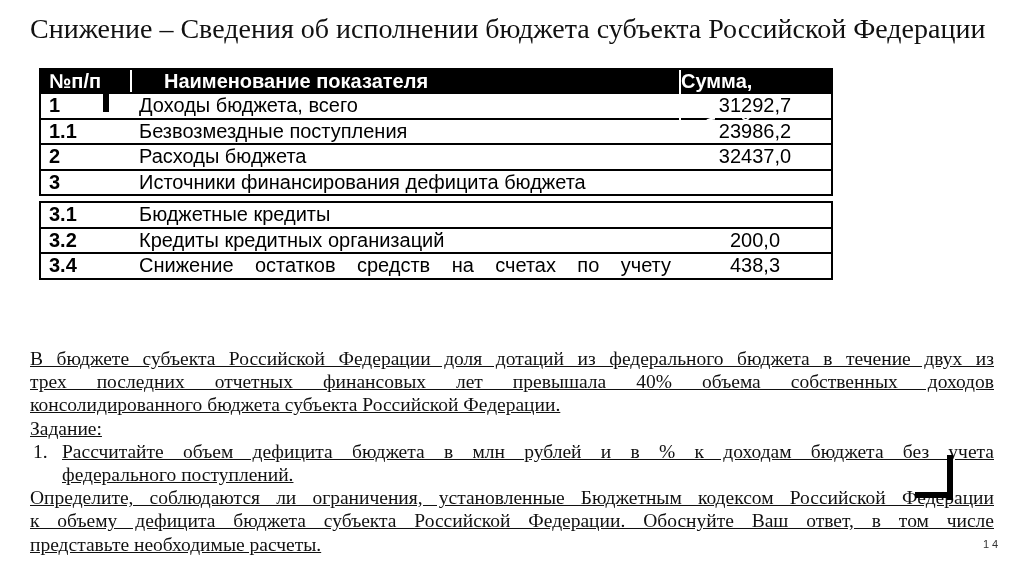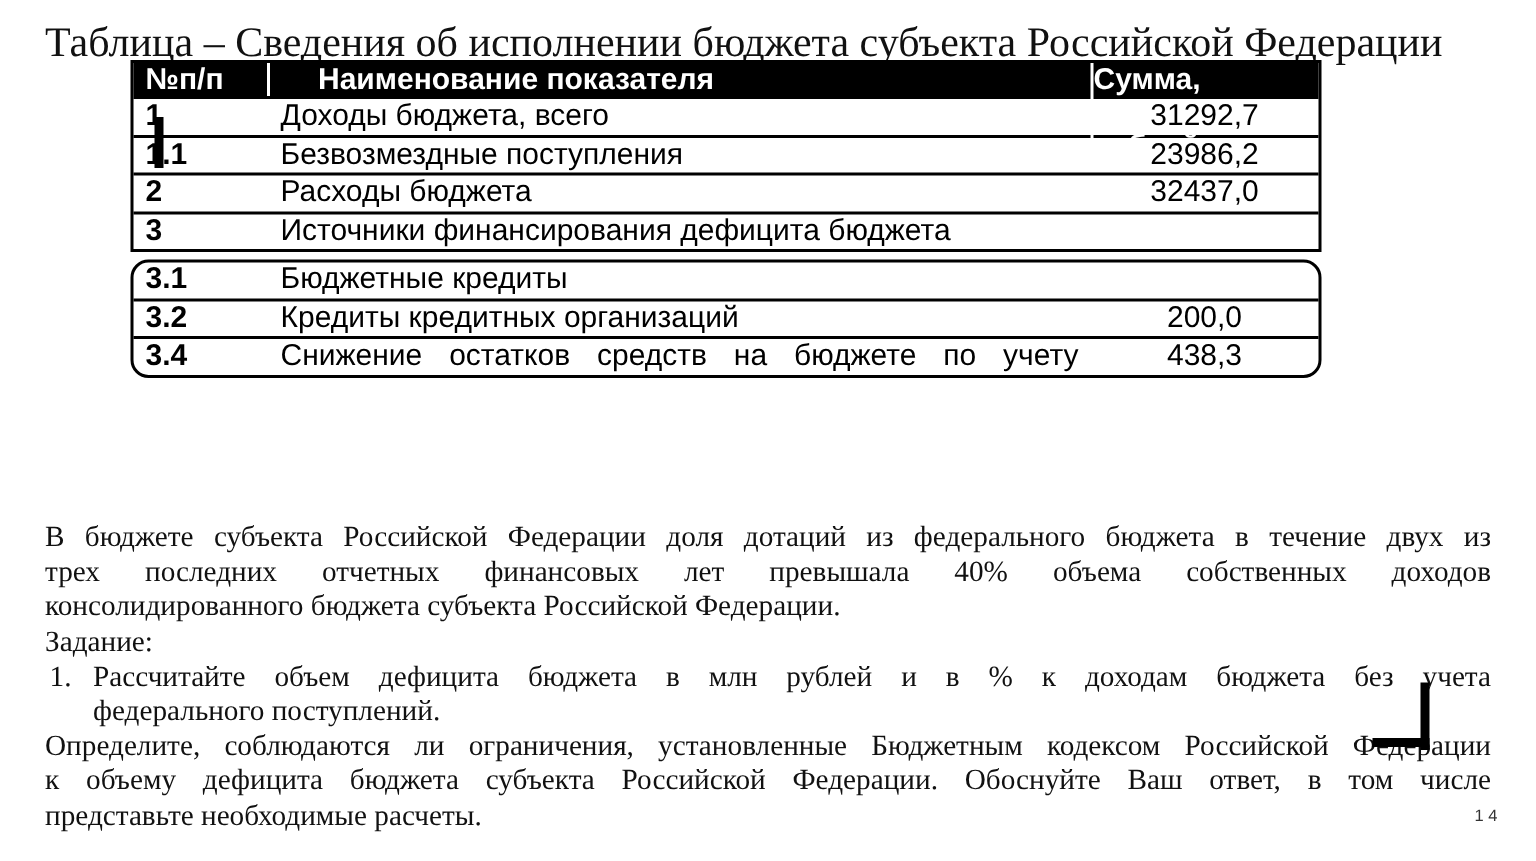--- a/index.html
+++ b/index.html
@@ -7,61 +7,61 @@
     position:relative;width:1024px;height:574px;background:#ffffff;
     font-family:"Liberation Sans",sans-serif;color:#000;overflow:hidden;
   }
   
   .title{
     position:absolute;left:30px;top:12px;width:980px;
     font-family:"Liberation Serif",serif;font-size:28px;line-height:34px;color:#111;
     white-space:nowrap;
   }
   
-  .tblwrap{position:absolute;left:39px;top:40px;width:794px;margin-left:48px;}
+  .tblwrap{position:absolute;left:39px;top:68px;width:794px;}
   .sec{border:2px solid #000;background:#fff;box-sizing:border-box;}
-  .sec2{margin-top:5px;border-radius:12px;}
+  .sec2{margin-top:5px;}
   .row{display:grid;grid-template-columns:89px 549px 1fr;align-items:start;box-sizing:border-box;}
   .row + .row{border-top:2px solid #000;}
   .hdr{background:#000;color:#fff;font-weight:bold;font-size:20px;height:22px;line-height:22px;}
   .hdr .c{padding-left:8px;box-sizing:border-box;overflow:hidden;}
   .hdr .c.cname{border-left:2px solid #fff;padding-left:32px;}
   .hdr .c.csum{border-left:2px solid #fff;text-align:right;padding-left:0;padding-right:100px;}
   .td{font-size:20px;line-height:23.5px;box-sizing:border-box;}
   .num{font-weight:bold;padding-left:8px;}
   .nm{padding-left:9px;padding-right:8px;}
   .val{text-align:center;}
   .sec2 .td{line-height:23.5px;}
   .jl{text-align:justify;text-align-last:justify;}
   
   .bodytext{
     position:absolute;left:30px;top:347px;width:964px;
     font-family:"Liberation Serif",serif;font-size:19.5px;line-height:23.2px;color:#111;
   }
-  .bt-line{width:100%;}
+  .bt-line{width:100%;text-decoration:underline;}
   .listitem{position:relative;}
   .listitem .marker{position:absolute;left:3px;top:0;}
   .listitem .li-lines{margin-left:32px;}
   
   .ink{position:absolute;background:#000;z-index:5;}
   .ink1{left:103px;top:78px;width:6px;height:34px;}
   .ink2v{left:947px;top:455px;width:6px;height:45px;}
   .ink2h{left:915px;top:492px;width:38px;height:6px;}
   
   .pagenum{
     position:absolute;left:983px;top:538px;
     font-family:"Liberation Sans",sans-serif;font-size:11px;letter-spacing:3px;color:#333;
   }
 </style>
 </head>
 <body>
 
 <div class="slide">
 
-  <div class="title">Таблица – Сведения об исполнении бюджета субъекта Российской Федерации</div>
+  <div class="title">Снижение – Сведения об исполнении бюджета субъекта Российской Федерации</div>
 
   <div class="tblwrap">
 
     <div class="sec sec1">
       <div class="row hdr">
         <div class="c cnum">№п/п</div>
         <div class="c cname">Наименование показателя</div>
         <div class="c csum">Сумма, млн. рублей</div>
       </div>
 
@@ -111,21 +111,21 @@
         <div class="td nm">
           <div class="nline">Кредиты кредитных организаций</div>
         </div>
         <div class="td val">200,0</div>
       </div>
 
 
       <div class="row">
         <div class="td num">3.4</div>
         <div class="td nm">
-          <div class="nline jl">Снижение остатков средств на бюджете по учету</div>
+          <div class="nline jl">Снижение остатков средств на счетах по учету</div>
         </div>
         <div class="td val">438,3</div>
       </div>
     </div>
   </div>
 
   <div class="bodytext">
     <div>
       <div class="bt-line jl">В бюджете субъекта Российской Федерации доля дотаций из федерального бюджета в течение двух из</div>
       <div class="bt-line jl">трех последних отчетных финансовых лет превышала 40% объема собственных доходов</div>

